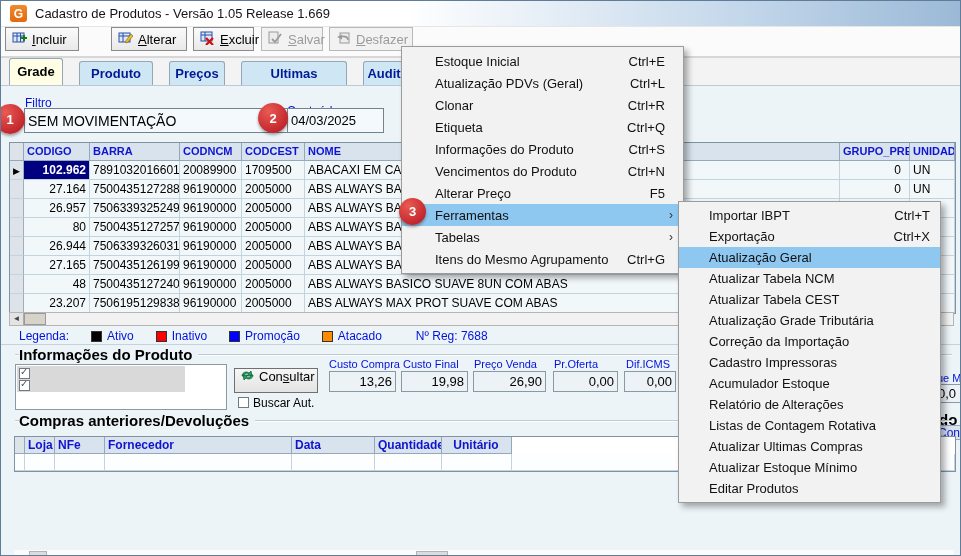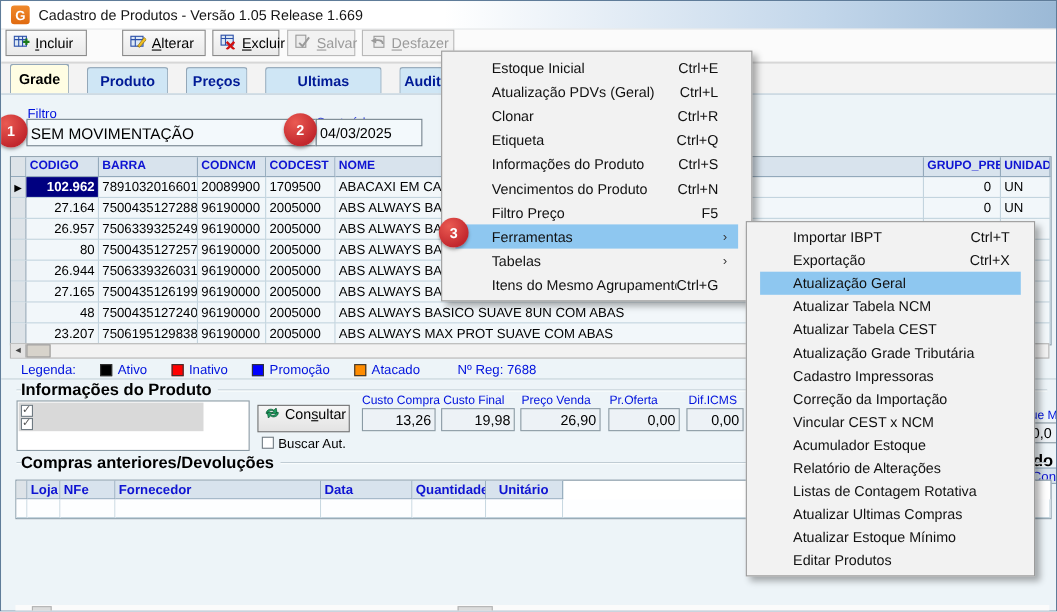--- a/index.html
+++ b/index.html
@@ -93,21 +93,21 @@
   .cgrid .hc:nth-of-type(6){width:67px;text-align:right;padding-right:4px;}
   .cgrid .hc:nth-of-type(7){width:70px;text-align:center;padding-right:4px;}
   .cgrid .hc:nth-of-type(8){width:443px;}
   .crow .gc{height:17px;background:#fdfeff;}
   .cc1{width:10px;background:#dde3e8;} .cc2{width:30px;} .cc3{width:50px;} .cc4{width:187px;}
   .cc5{width:83px;} .cc6{width:67px;} .cc7{width:70px;} .cc8{width:443px;}
   
   .bstrip{position:absolute;left:13px;top:464px;width:940px;height:8px;background:#fbfbfb;}
   .bthumb{position:absolute;top:1px;height:6px;background:#dcdcdc;border:1px solid #b3b3b3;}
   
-  .menu{position:absolute;background:#f2f2f2;border:1px solid #9b9b9b;box-shadow:4px 4px 6px rgba(0,0,0,0.32);padding:3px 12px;z-index:40;}
+  .menu{position:absolute;background:#f2f2f2;border:1px solid #9b9b9b;box-shadow:4px 4px 6px rgba(0,0,0,0.32);padding:3px 0;z-index:40;}
   .menu1{left:400px;top:45px;width:283px;}
   .menu2{left:677px;top:200px;width:263px;z-index:50;}
   .mi{display:flex;align-items:center;font-size:13px;color:#111;padding:0 10px 0 33px;}
   .menu1 .mi{height:22px;} .menu2 .mi{height:21px;padding-left:30px;}
   .mi .lab{flex:1;white-space:nowrap;overflow:hidden;}
   .mi .sc{white-space:nowrap;color:#111;}
   .mi .arr{font-size:12px;color:#333;margin-left:8px;}
   .mi.hl{background:#8ec7f0;}
   
   .circ{position:absolute;width:30px;height:30px;border-radius:50%;z-index:60;
@@ -444,21 +444,21 @@
         <span class="arr"></span>
       </div>
 
       <div class="mi">
         <span class="lab">Vencimentos do Produto</span>
         <span class="sc">Ctrl+N</span>
         <span class="arr"></span>
       </div>
 
       <div class="mi">
-        <span class="lab">Filtro Preço</span>
+        <span class="lab">Alterar Preço</span>
         <span class="sc">F5</span>
         <span class="arr"></span>
       </div>
 
       <div class="mi hl">
         <span class="lab">Ferramentas</span>
         <span class="sc"></span>
         <span class="arr">›</span>
       </div>
 
@@ -501,33 +501,29 @@
         <span class="lab">Atualizar Tabela CEST</span>
         <span class="sc"></span>
       </div>
 
       <div class="mi">
         <span class="lab">Atualização Grade Tributária</span>
         <span class="sc"></span>
       </div>
 
       <div class="mi">
+        <span class="lab">Correção da Importação</span>
+        <span class="sc"></span>
+      </div>
+
+      <div class="mi">
         <span class="lab">Cadastro Impressoras</span>
         <span class="sc"></span>
       </div>
 
-      <div class="mi">
-        <span class="lab">Correção da Importação</span>
-        <span class="sc"></span>
-      </div>
-
-      <div class="mi">
-        <span class="lab">Vincular CEST x NCM</span>
-        <span class="sc"></span>
-      </div>
 
       <div class="mi">
         <span class="lab">Acumulador Estoque</span>
         <span class="sc"></span>
       </div>
 
       <div class="mi">
         <span class="lab">Relatório de Alterações</span>
         <span class="sc"></span>
       </div>

